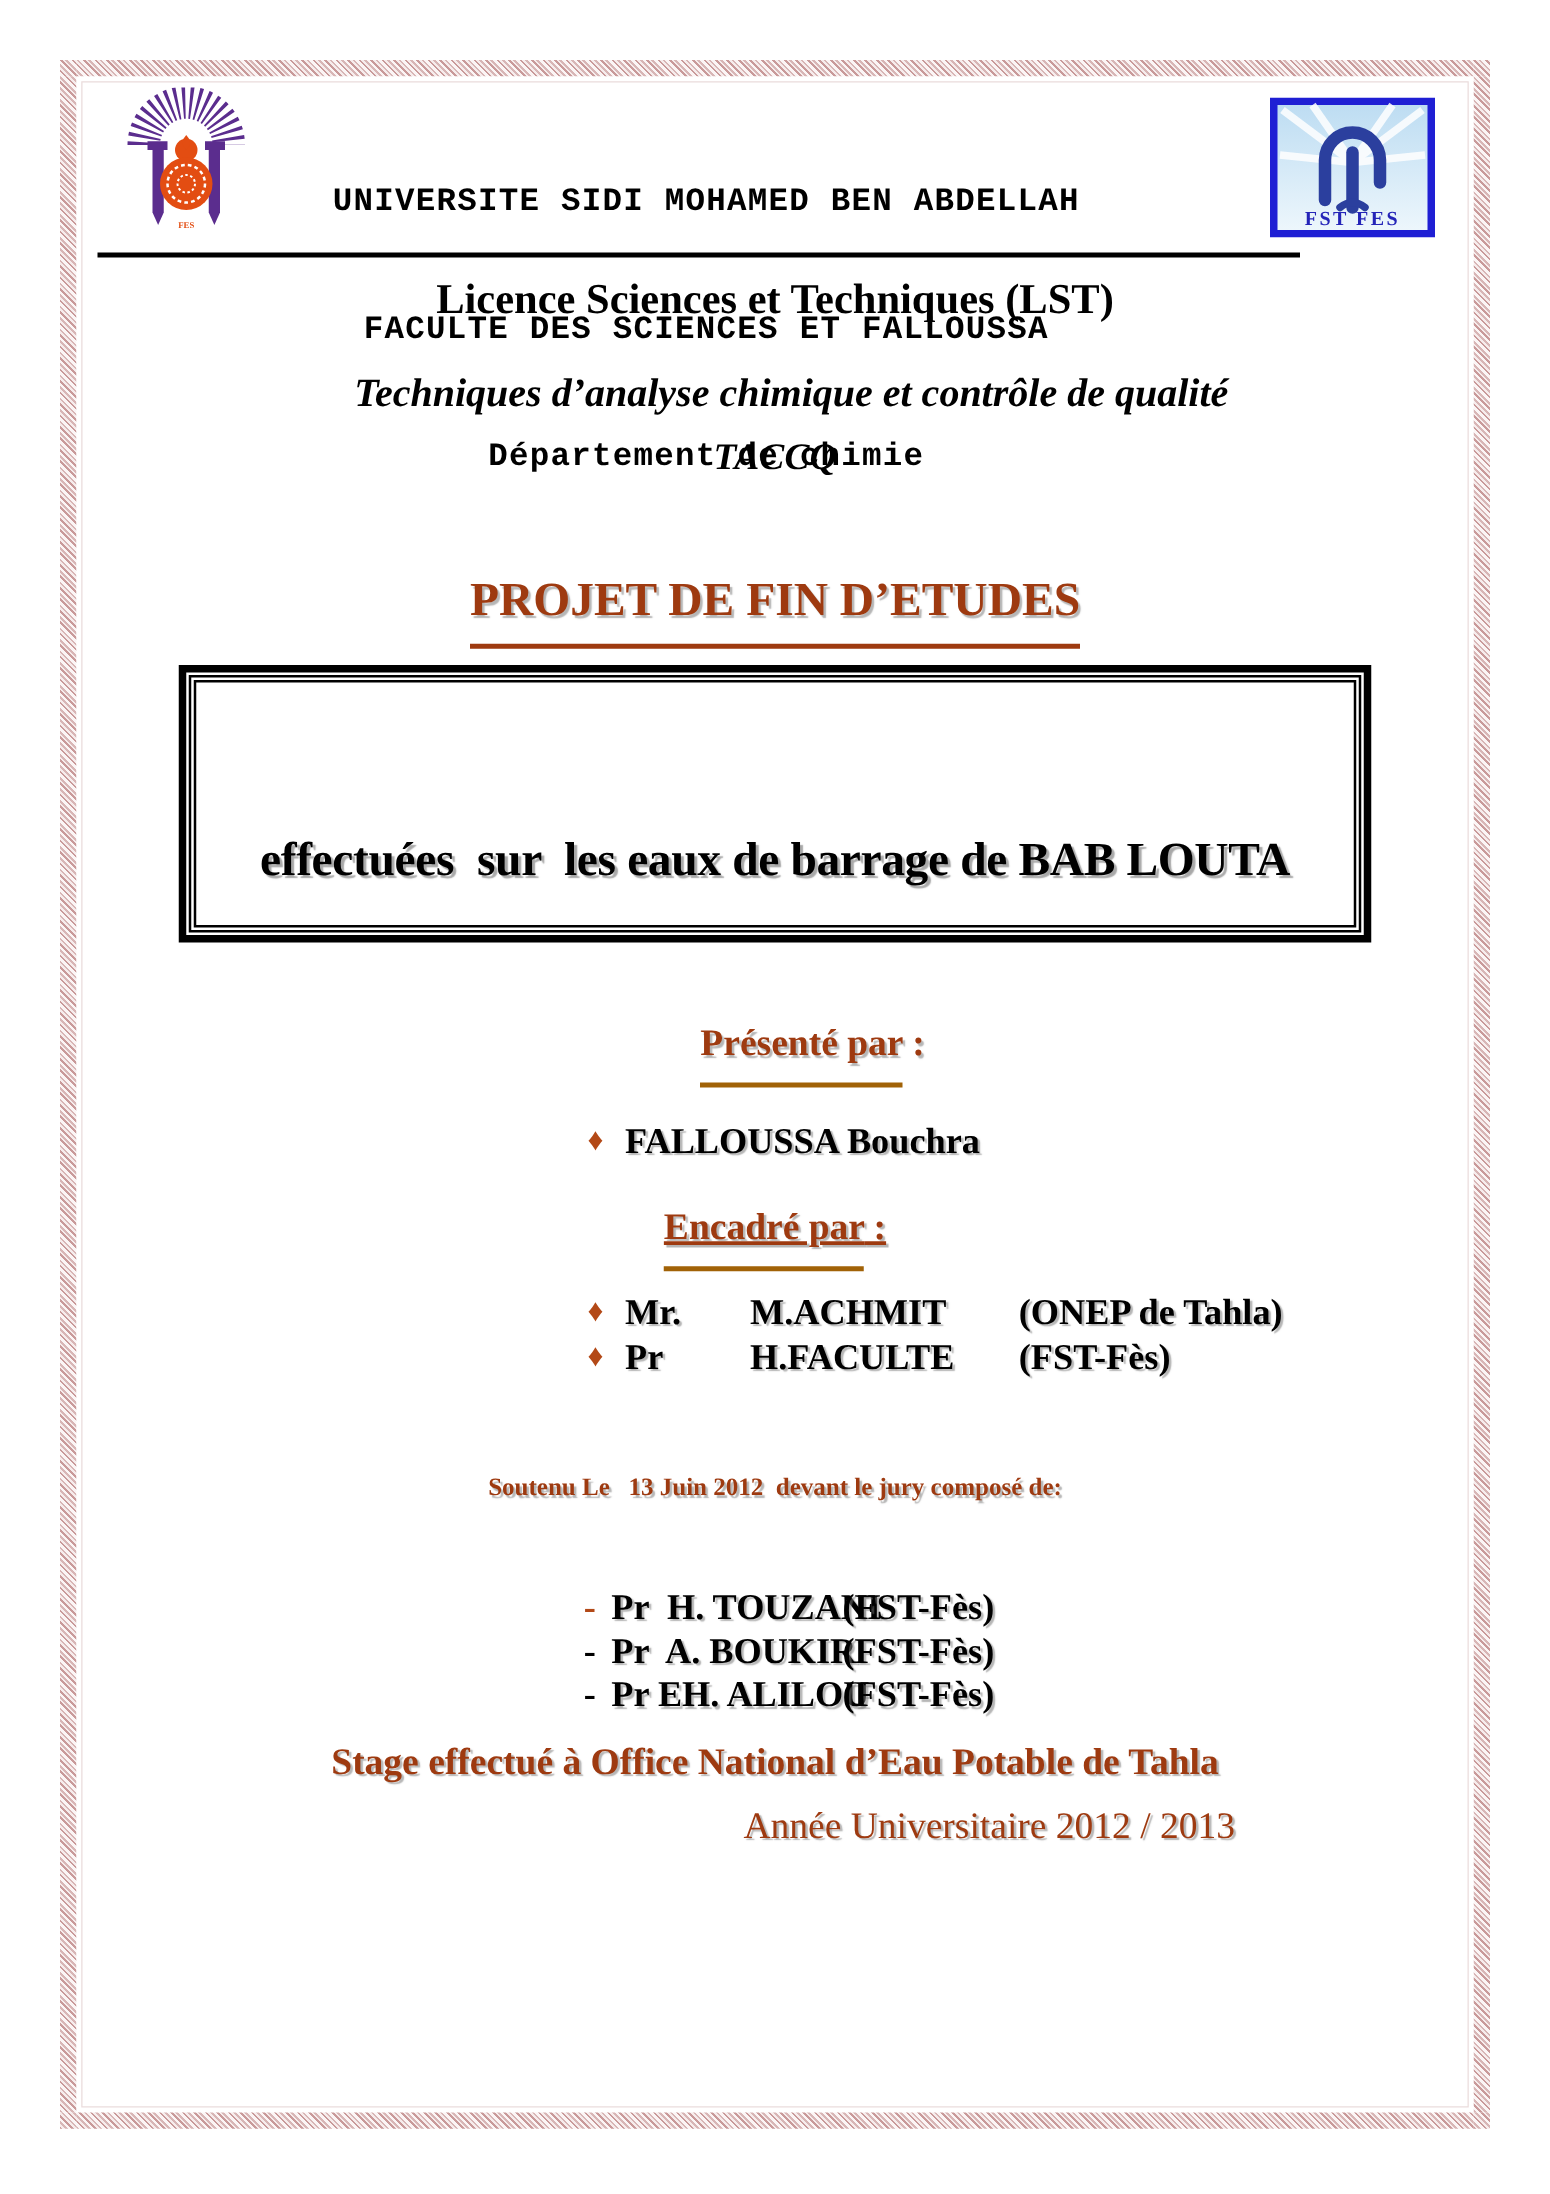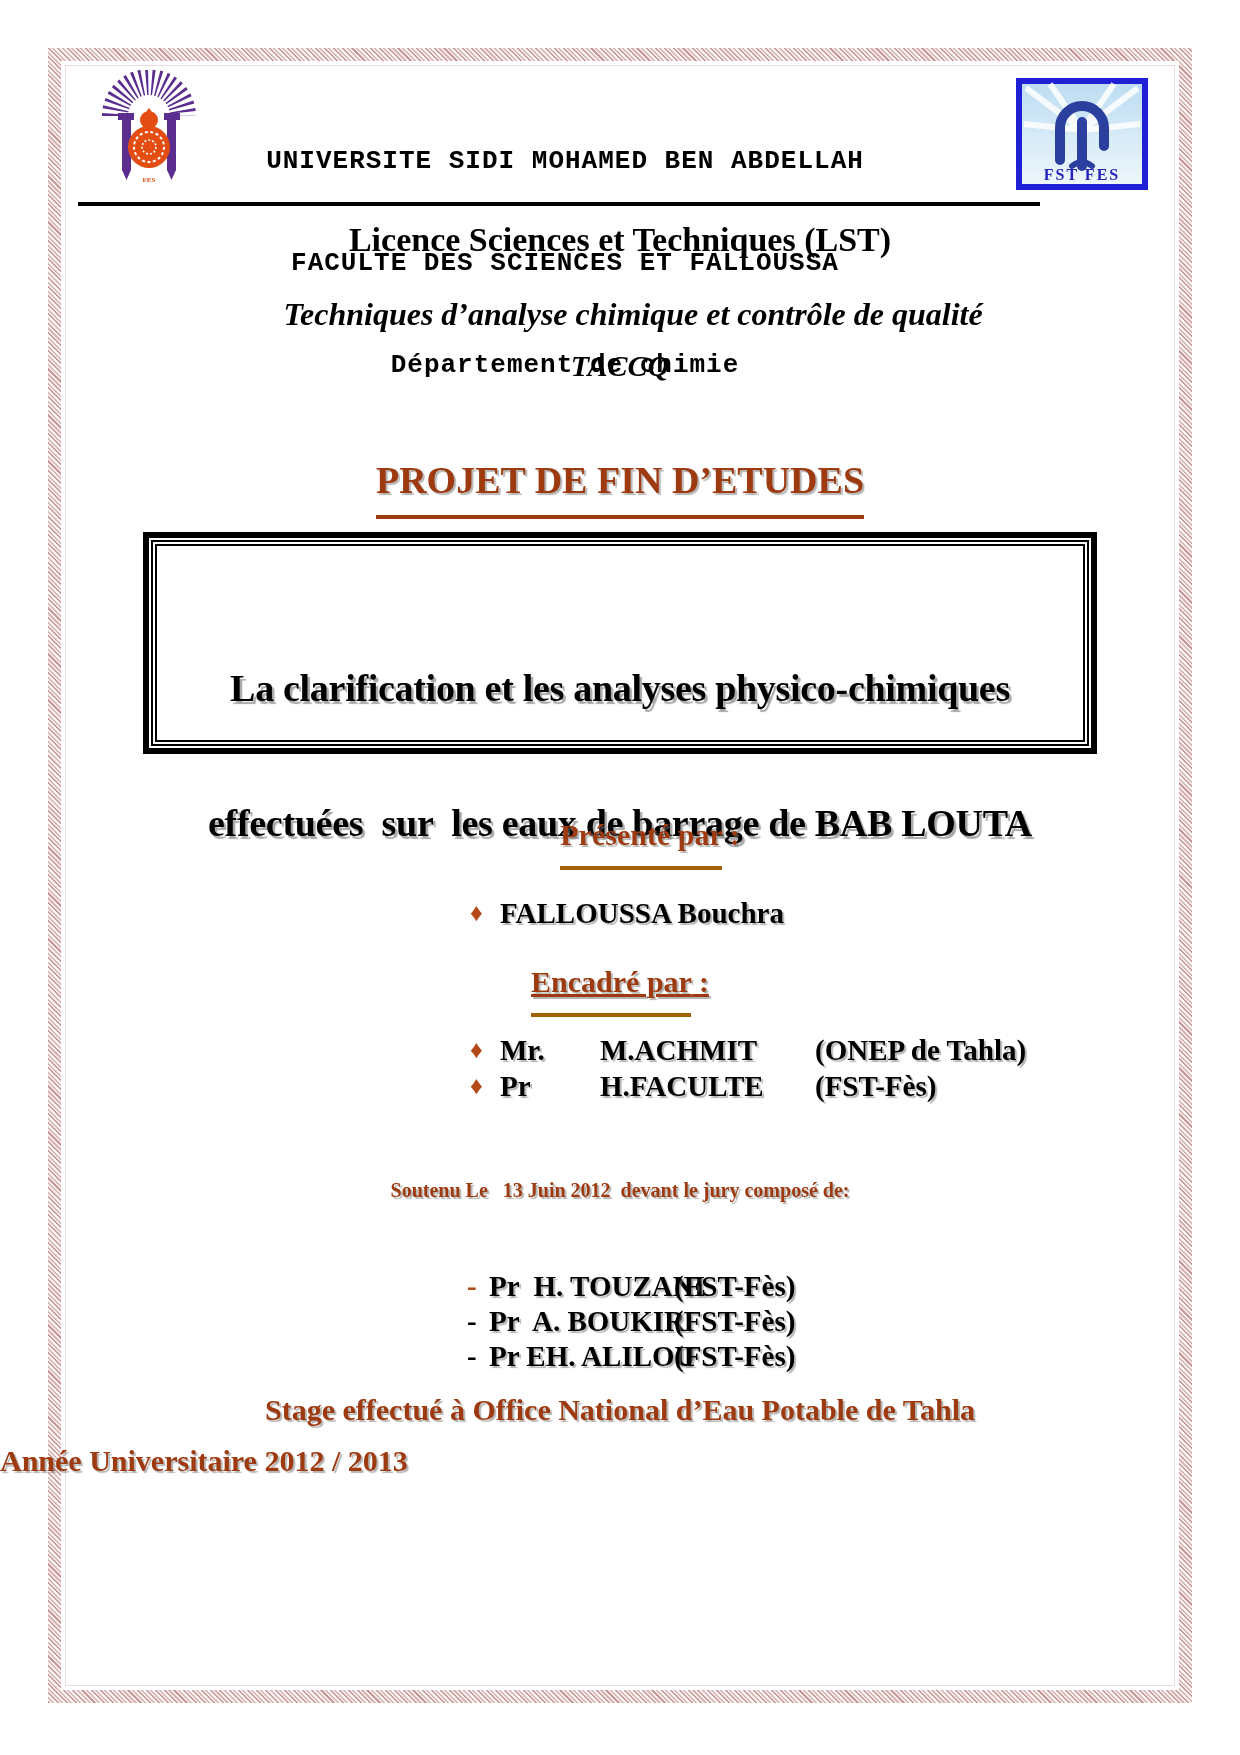--- a/index.html
+++ b/index.html
@@ -60,22 +60,22 @@
   .soutenu{position:absolute;left:0;top:1170px;width:1240px;text-align:center;
            font-size:20px;line-height:40px;font-weight:bold;white-space:pre;}
 
   .jury{position:absolute;left:467px;top:1269px;font-size:29px;line-height:35px;font-weight:bold;}
   .jury-row{display:grid;grid-template-columns:22px 185px auto;white-space:pre;}
   .jury-row .dash{color:#000;}
   .jury-row:first-child .dash{color:#b34917;}
 
   .stage{position:absolute;left:0;top:1390px;width:1240px;text-align:center;
          font-size:30px;line-height:40px;font-weight:bold;}
-  .annee{position:absolute;left:0;top:1441px;width:988px;text-align:left;
-         font-size:30px;line-height:40px;font-weight:bold;}
+  .annee{position:absolute;left:0;top:1441px;width:988px;text-align:right;
+         font-size:30px;line-height:40px;font-weight:normal;}
 </style>
 </head>
 <body>
 
 <div id="page">
 
   <div class="frame"></div>
 
   <svg class="uni-logo" viewBox="0 0 96 118">
     <path d="M14,46 A34,34 0 0 1 82,46" fill="none" stroke="#5b2d8e" stroke-width="26" stroke-dasharray="2.2,3.4"></path>
@@ -128,21 +128,20 @@
   <div class="acronym">TACCQ</div>
 
   <div class="projet accent shadowed">
     <span>PROJET DE FIN D’ETUDES</span>
   </div>
 
   <div class="tbox">
     <div class="tbox-mid">
       <div class="tbox-inner">
         <div class="tbox-text">
-          <div>La clarification et les analyses physico-chimiques</div>
           <div>effectuées  sur  les eaux de barrage de BAB LOUTA</div>
         </div>
       </div>
     </div>
   </div>
 
   <div class="presente accent shadowed"><span class="ulab">Présenté par</span><span> :</span></div>
 
   <div class="bullet-row row-student">
     <span class="blt">♦</span>

